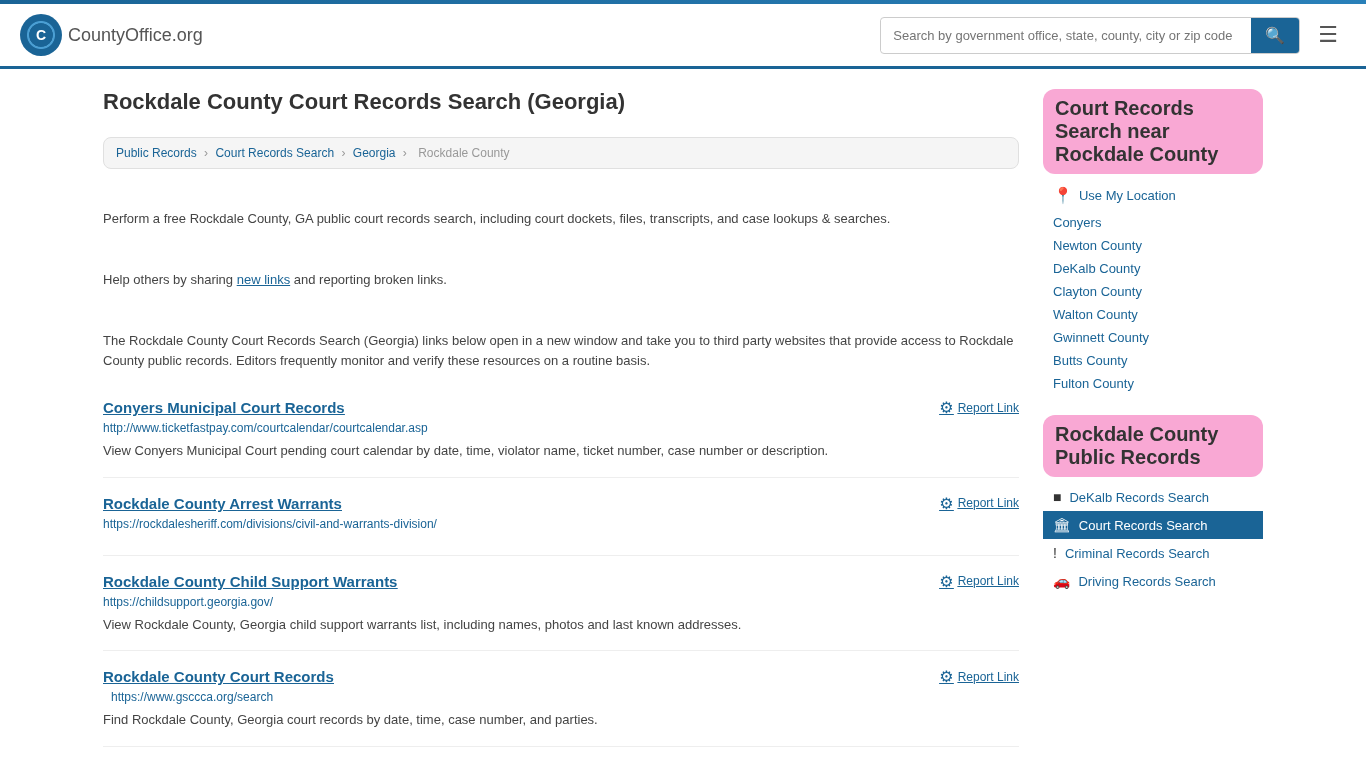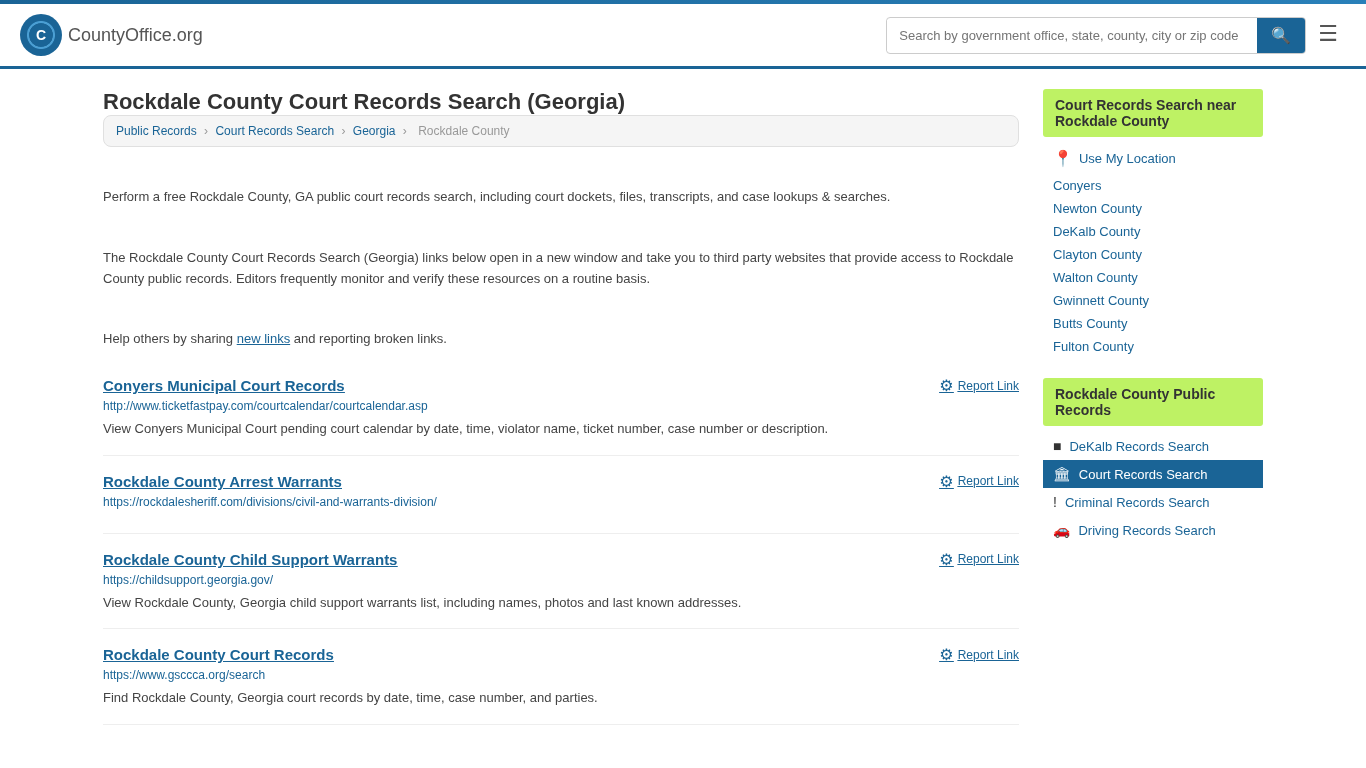--- a/index.html
+++ b/index.html
@@ -32,22 +32,22 @@
       font-weight: bold;
     }
     .logo-text {
       font-size: 18px;
       font-weight: bold;
       color: #1a6496;
     }
     .logo-text span { color: #555; font-weight: normal; }
     .header-right {
       display: flex;
-      align-items: flex-start;
-      gap: 4px;
+      align-items: center;
+      gap: 10px;
     }
     .search-bar {
       display: flex;
       align-items: center;
       border: 1px solid #ccc;
       border-radius: 4px;
       overflow: hidden;
       width: 420px;
     }
     .search-bar input {
@@ -88,21 +88,21 @@
     .sidebar {
       width: 220px;
       flex-shrink: 0;
     }
 
     
     .page-title {
       font-size: 22px;
       font-weight: bold;
       color: #333;
-      margin-bottom: 0;
+      margin-bottom: 22px;
     }
 
     
     .breadcrumb {
       background: #f5f5f5;
       border: 1px solid #e0e0e0;
       padding: 8px 12px;
       font-size: 12px;
       color: #666;
       margin-bottom: 16px;
@@ -162,26 +162,26 @@
       font-size: 13px;
       color: #444;
       line-height: 1.5;
     }
 
     
     .sidebar-section {
       margin-bottom: 20px;
     }
     .sidebar-section-title {
-      background: #bef264;
+      background: #f9a8d4;
       padding: 8px 12px;
-      font-size: 14px;
+      font-size: 20px;
       font-weight: bold;
       color: #333;
-      border-radius: 3px;
+      border-radius: 12px;
       margin-bottom: 6px;
     }
     .sidebar-link-list {
       list-style: none;
       padding: 0;
     }
     .sidebar-link-list li {
       padding: 4px 10px;
       font-size: 13px;
     }
@@ -268,24 +268,24 @@
       <a href="#">Public Records</a>
       <span>›</span>
       <a href="#">Court Records Search</a>
       <span>›</span>
       <a href="#">Georgia</a>
       <span>›</span>
       <span>Rockdale County</span>
     </div>
 
     <p class="description">Perform a free Rockdale County, GA public court records search, including court dockets, files, transcripts, and case lookups &amp; searches.</p>
-    <p class="description">The Rockdale County Court Records Search (Georgia) links below open in a new window and take you to third party websites that provide access to Rockdale County public records. Editors frequently monitor and verify these resources on a routine basis.</p>
     <p class="description">
       <span>Help others by sharing </span><a href="#">new links</a><span> and reporting broken links.</span>
     </p>
+    <p class="description">The Rockdale County Court Records Search (Georgia) links below open in a new window and take you to third party websites that provide access to Rockdale County public records. Editors frequently monitor and verify these resources on a routine basis.</p>
 
     <div id="results-container">
         <div class="result-item">
     <div class="result-title">
       <a href="#">Conyers Municipal Court Records</a>
       <a href="#" class="report-link">
         <span style="font-size:16px;">⚙</span>
         Report Link
       </a>
     </div>
@@ -314,21 +314,21 @@
     <div class="result-desc">View Rockdale County, Georgia child support warrants list, including names, photos and last known addresses.</div>
   </div>
         <div class="result-item">
     <div class="result-title">
       <a href="#">Rockdale County Court Records</a>
       <a href="#" class="report-link">
         <span style="font-size:16px;">⚙</span>
         Report Link
       </a>
     </div>
-    <div class="result-url" style="color:#1a6496;font-size:12px;margin:4px 0 6px 0;">https://www.gsccca.org/search</div>
+    <div class="result-url" style="color:#1a6496;font-size:12px;margin:4px 0 6px 8px;">https://www.gsccca.org/search</div>
     <div class="result-desc">Find Rockdale County, Georgia court records by date, time, case number, and parties.</div>
   </div>
       </div>
 
   </div>
 
   <div class="sidebar">
     <div class="sidebar-section">
       <div class="sidebar-section-title">Court Records Search near Rockdale County</div>
       <ul class="sidebar-link-list">

